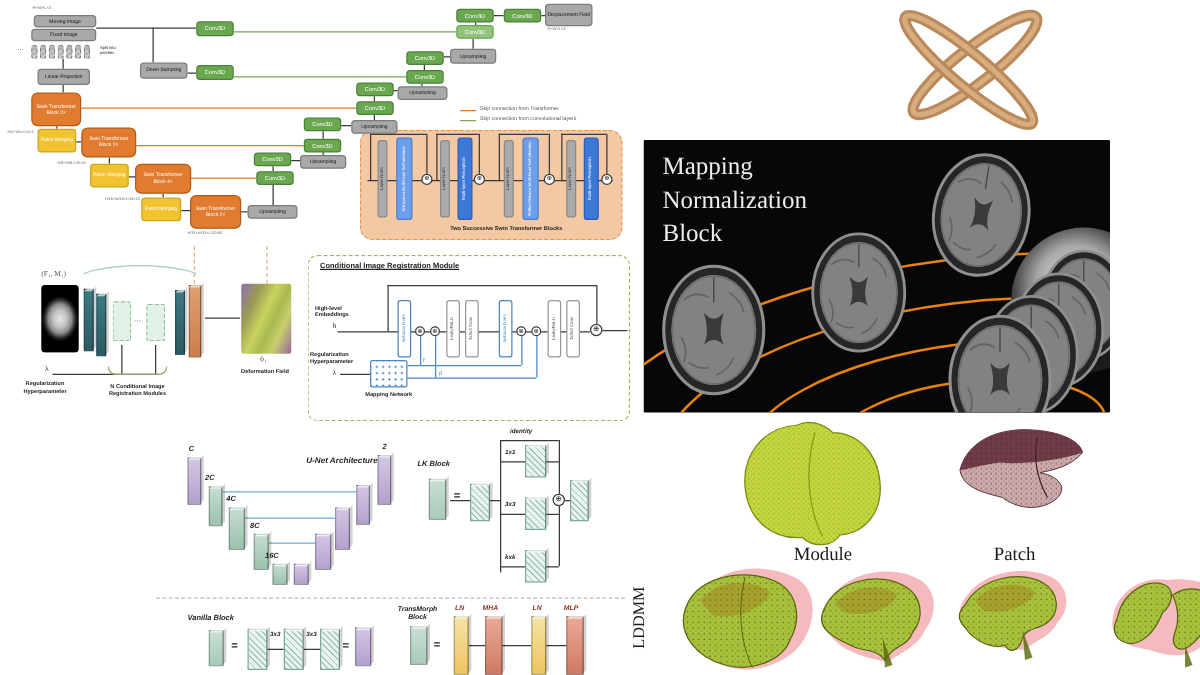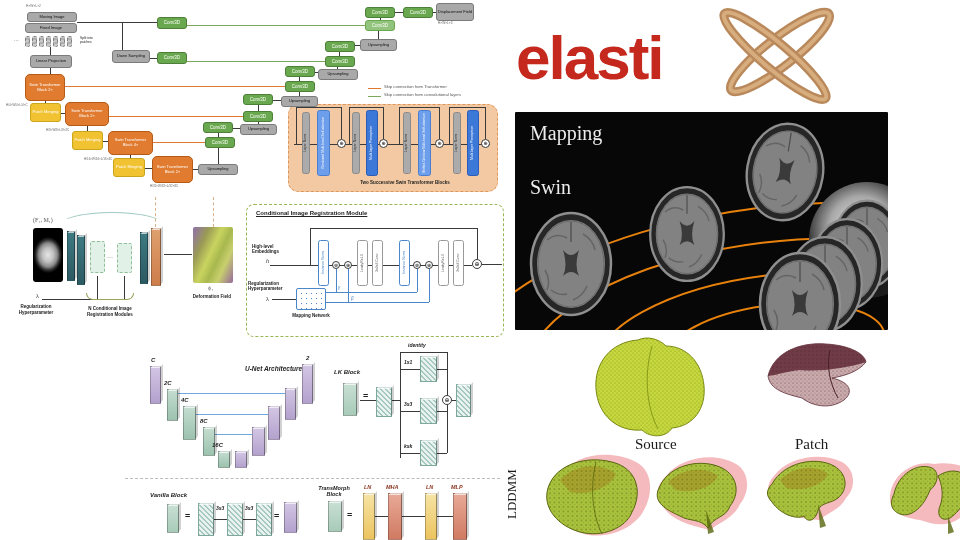--- a/index.html
+++ b/index.html
@@ -412,20 +412,20 @@
       <div class="node sl sl-gn2" style="left: 328px; top: 501px; width: 14px; height: 31px; font-size: 5px;"></div>
       <div class="node lbl" style="left: 347px; top: 510px; font-size: 9px; font-weight: bold;">=</div>
       <div class="node sl sl-ye" style="left: 363px; top: 493px; width: 12px; height: 47px; font-size: 5px;"></div>
       <div class="node sl sl-rd" style="left: 388px; top: 493px; width: 14px; height: 47px; font-size: 5px;"></div>
       <div class="node sl sl-ye" style="left: 425px; top: 493px; width: 12px; height: 47px; font-size: 5px;"></div>
       <div class="node sl sl-rd" style="left: 453px; top: 493px; width: 14px; height: 47px; font-size: 5px;"></div>
       <div class="node lbl" style="left: 364px; top: 484px; font-size: 5.5px; font-weight: bold; font-style: italic; color: rgb(138, 53, 32);">LN</div>
       <div class="node lbl" style="left: 386px; top: 484px; font-size: 5.5px; font-weight: bold; font-style: italic; color: rgb(138, 53, 32);">MHA</div>
       <div class="node lbl" style="left: 426px; top: 484px; font-size: 5.5px; font-weight: bold; font-style: italic; color: rgb(138, 53, 32);">LN</div>
       <div class="node lbl" style="left: 451px; top: 484px; font-size: 5.5px; font-weight: bold; font-style: italic; color: rgb(138, 53, 32);">MLP</div>
-      <div class="node lbl" style="left: 516px; top: 22px; font-size: 62px; font-weight: bold; color: rgb(197, 40, 28); letter-spacing: -2px;">elasti</div>
       <div class="node lbl" style="left: 530px; top: 122px; font-size: 20px; color: rgb(237, 237, 237); font-family: &quot;Liberation Serif&quot;, serif;">Mapping</div>
-      <div class="node lbl" style="left: 530px; top: 176px; font-size: 20px; color: rgb(237, 237, 237); font-family: &quot;Liberation Serif&quot;, serif;">Swin</div>
-      <div class="node lbl" style="left: 635px; top: 436px; font-size: 15px; color: rgb(26, 26, 26); font-family: &quot;Liberation Serif&quot;, serif;">Source</div>
+      <div class="node lbl" style="left: 530px; top: 149px; font-size: 20px; color: rgb(237, 237, 237); font-family: &quot;Liberation Serif&quot;, serif;">Normalization</div>
+      <div class="node lbl" style="left: 530px; top: 176px; font-size: 20px; color: rgb(237, 237, 237); font-family: &quot;Liberation Serif&quot;, serif;">Block</div>
+      <div class="node lbl" style="left: 635px; top: 436px; font-size: 15px; color: rgb(26, 26, 26); font-family: &quot;Liberation Serif&quot;, serif;">Module</div>
       <div class="node lbl" style="left: 795px; top: 436px; font-size: 15px; color: rgb(26, 26, 26); font-family: &quot;Liberation Serif&quot;, serif;">Patch</div>
       <div class="node vert" style="left: 504px; top: 458px; width: 16px; height: 72px; font-size: 13px; color: rgb(26, 26, 26); font-family: &quot;Liberation Serif&quot;, serif;">LDDMM</div>
     </div>
 </div>
 
 </body></html>

